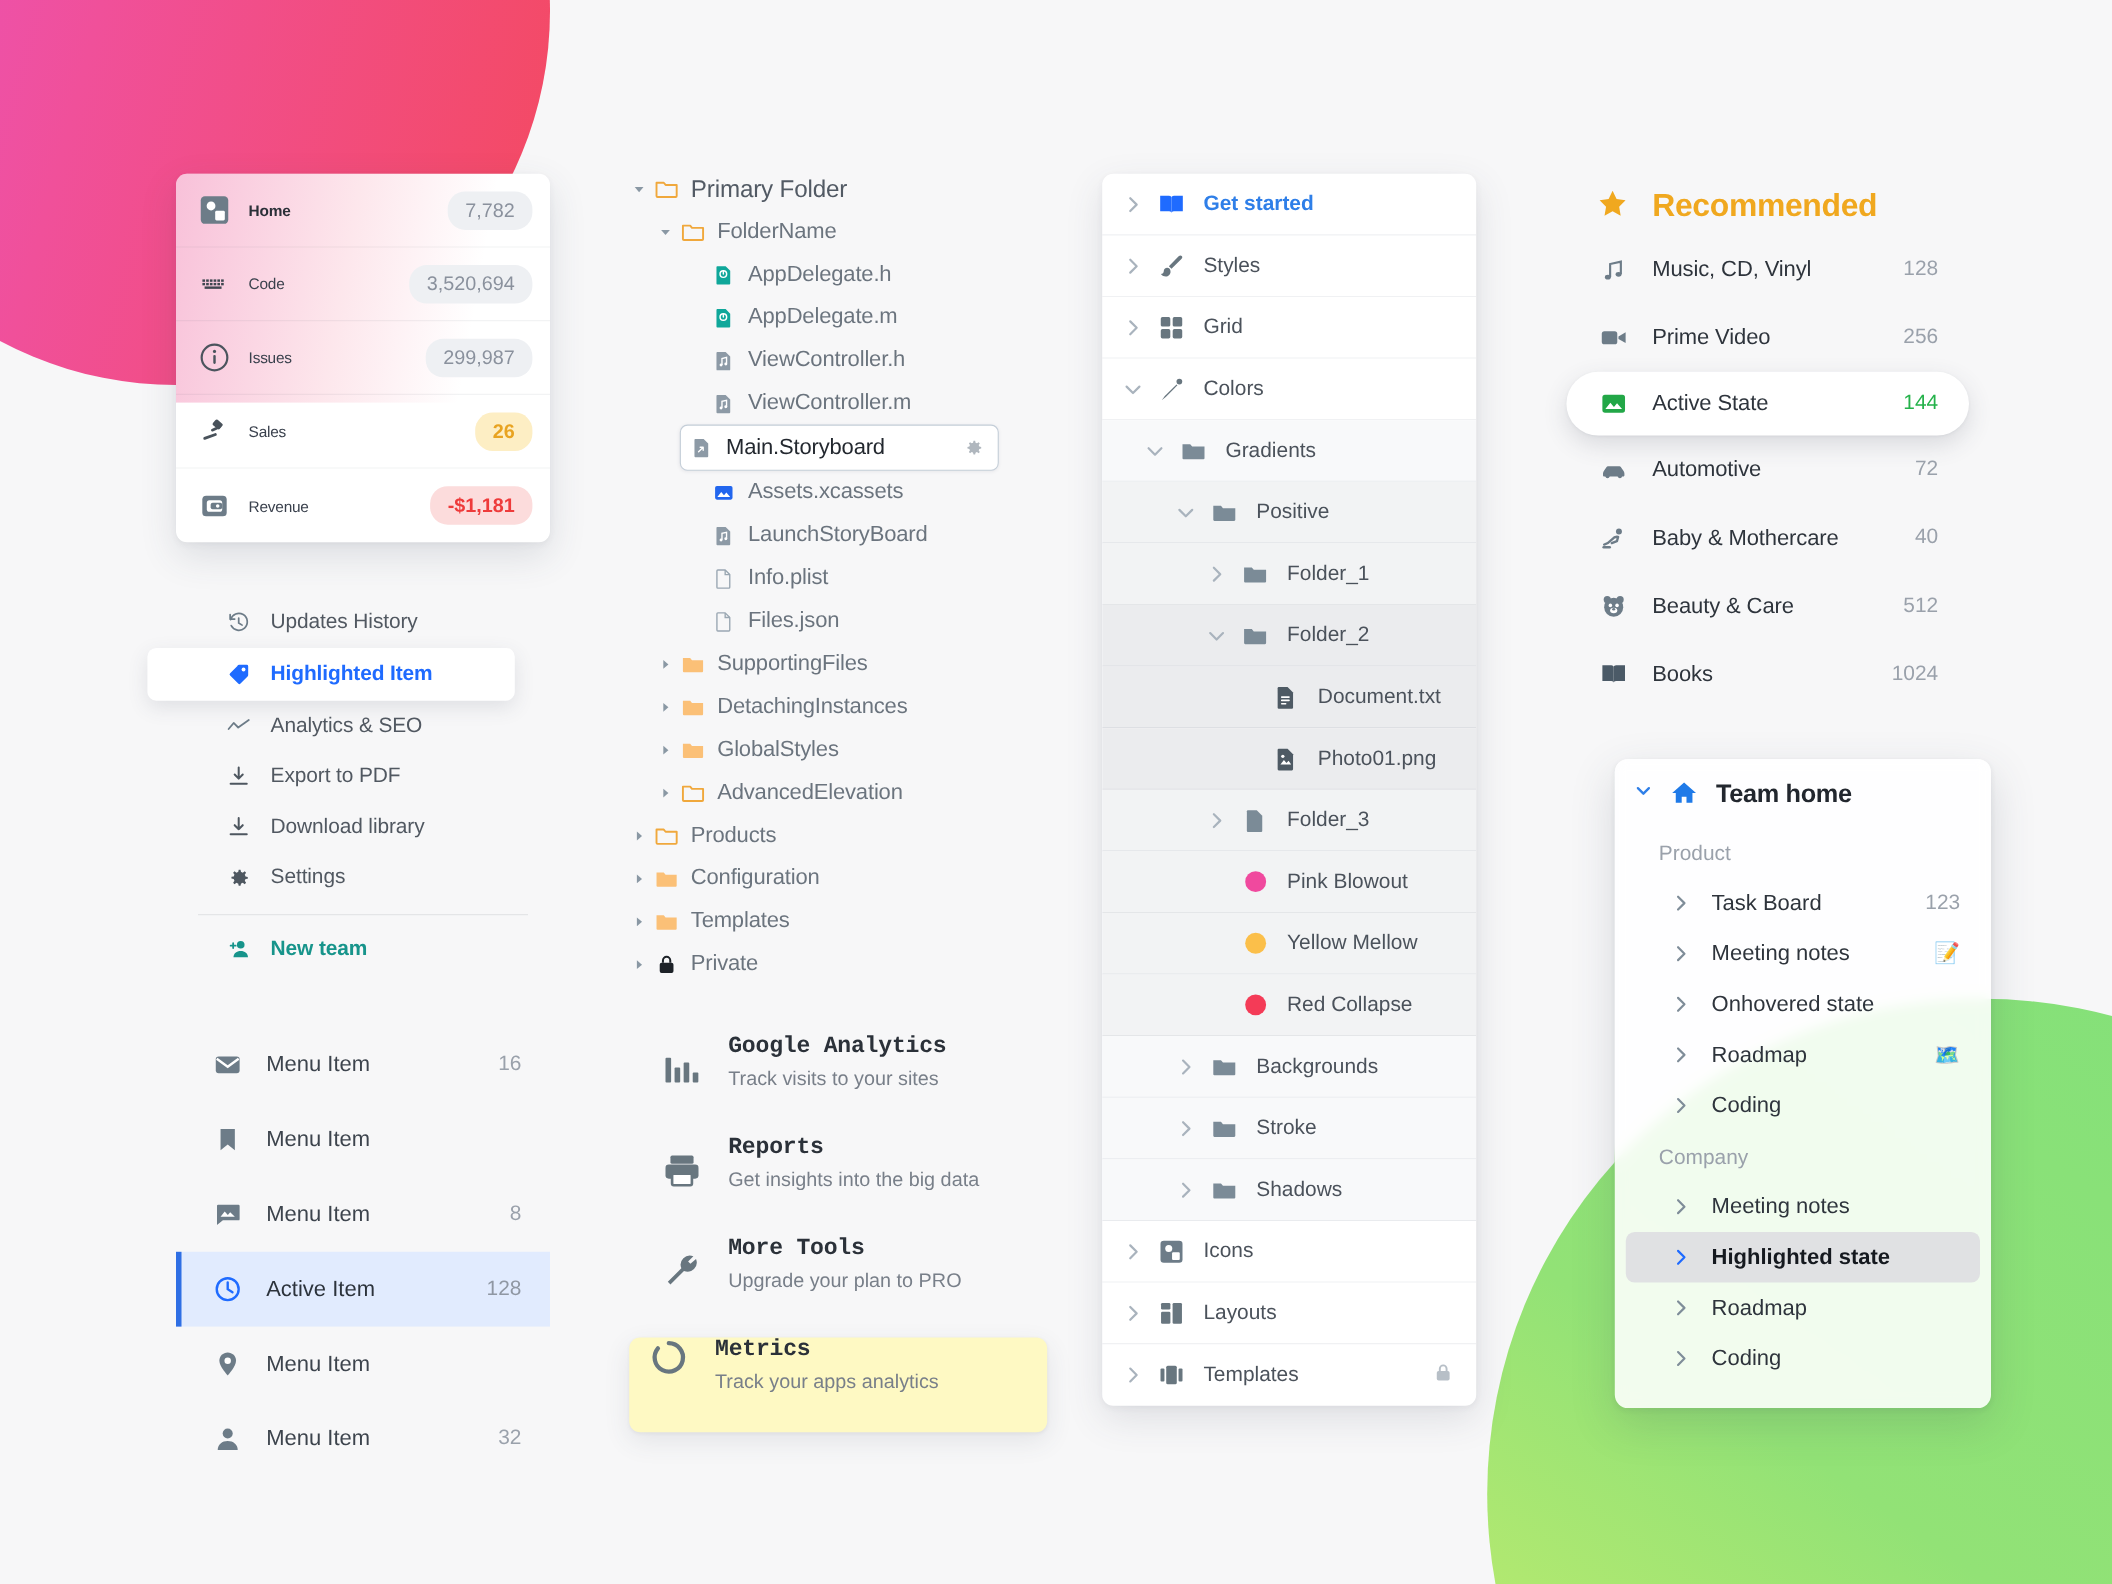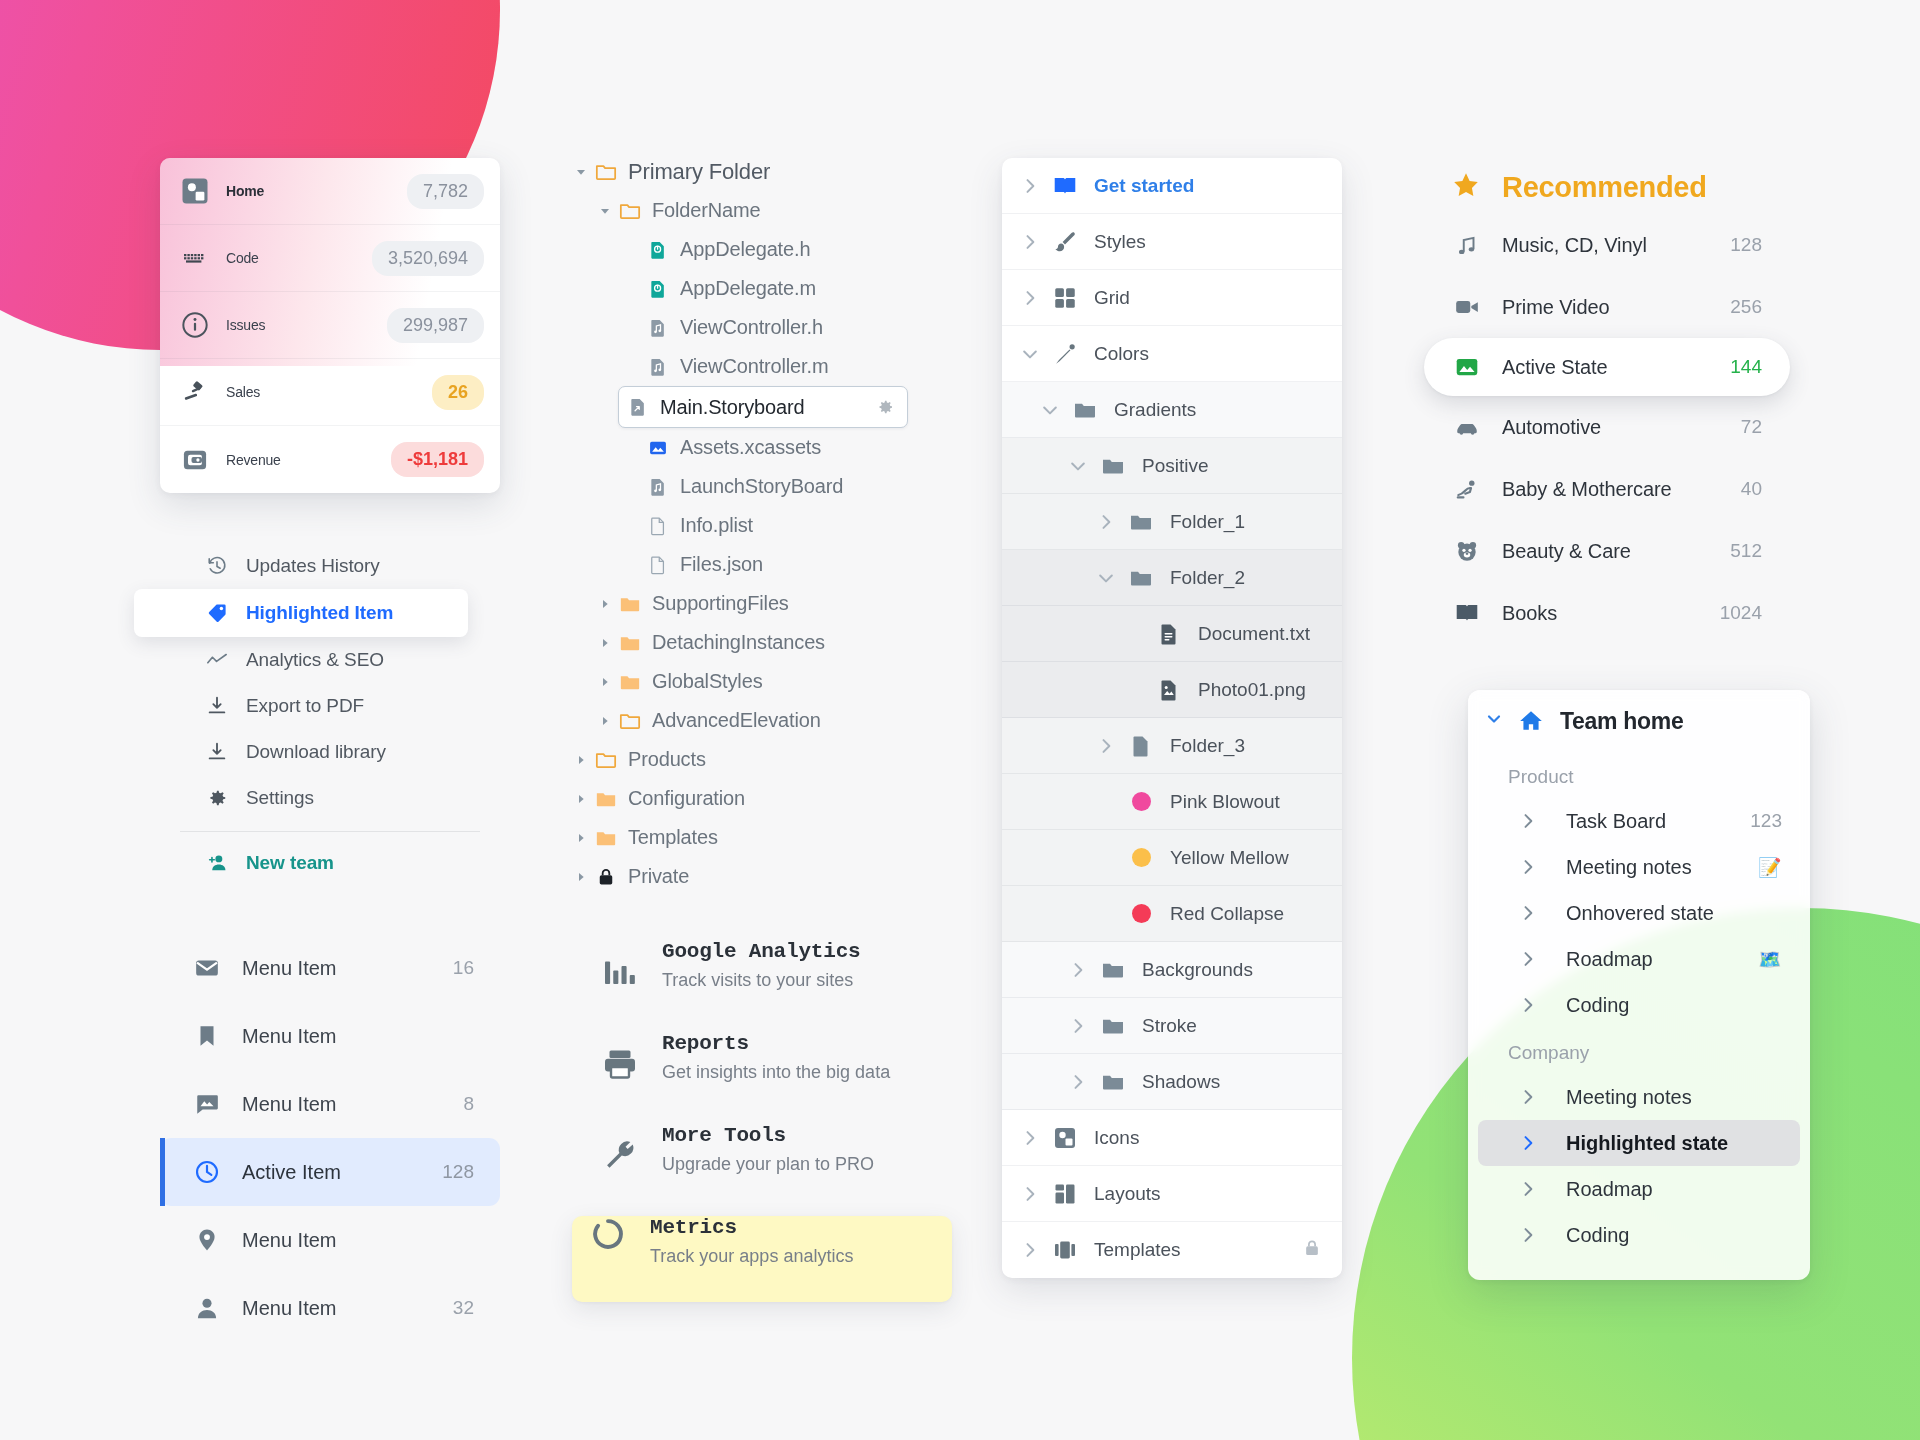--- a/index.html
+++ b/index.html
@@ -84,21 +84,21 @@
 
   
   .menu2 { margin-top: 48px; position: relative; }
   .m2row {
     display: flex; align-items: center; height: 68px;
     padding: 0 26px 0 34px; position: relative;
   }
   .m2row .mi { width: 26px; flex:0 0 26px; margin-right: 22px; display:flex; align-items:center; justify-content:center;}
   .m2row .mt { font-size: 20px; color: #3d444d; flex:1; }
   .m2row .mc { font-size: 19px; color: #9aa1ab; }
-  .m2row.active { background: #e1ebfe; border-radius: 11px; }
+  .m2row.active { background: #e1ebfe; }
   .m2row.active::before { content:""; position:absolute; left:0; top:0; bottom:0; width:5px; background:#2f6fe4; }
   .m2row.active .mt { color: #2c333c; }
   .m2row.active .mc { color: #8f97a3; }
 
   
   .col2 { position: absolute; left: 572px; top: 152px; width: 380px; }
   .tnode { display: flex; align-items: center; height: 39px; position: relative; }
   .tnode .caret { width: 18px; flex: 0 0 18px; display:flex; align-items:center; justify-content:center; margin-right: 5px;}
   .tnode .ticon { width: 22px; flex: 0 0 22px; display:flex; align-items:center; justify-content:center; margin-right: 11px;}
   .tnode .tlabel { font-size: 20px; color: #6b747e; letter-spacing: -0.15px; white-space: nowrap; }
@@ -167,21 +167,21 @@
     background: rgba(255,255,255,0.88);
     backdrop-filter: blur(6px);
     border-radius: 12px;
     box-shadow: 0 14px 40px rgba(60,70,90,0.17), 0 2px 6px rgba(60,70,90,0.07);
     padding: 0 0 22px 0;
     overflow: hidden;
   }
   .team-head { display:flex; align-items:center; height: 62px; padding-left: 16px; }
   .team-head .ttl { font-size: 23px; font-weight:700; color:#22272e; margin-left: 16px; letter-spacing:-0.3px;}
   .team-sec { font-size: 19px; color:#9aa1ab; padding: 14px 0 10px 40px; }
-  .trow { display:flex; align-items:center; height: 46px; padding: 0 18px 0 40px; position:relative; border-radius:8px; margin: 0 10px; gap: 10px; }
+  .trow { display:flex; align-items:center; height: 46px; padding: 0 18px 0 40px; position:relative; border-radius:8px; margin: 0 10px; }
   .trow .car { width: 20px; flex:0 0 20px; display:flex; align-items:center; justify-content:center; margin-right: 18px; }
   .trow .lb { font-size: 20px; color:#2e343c; flex:1; }
   .trow .rt { font-size: 19px; color:#9aa1ab; }
   .trow .emo { font-size: 19px; }
   .trow.hl { background: #e0e1e3; }
   .trow.hl .lb { font-weight: 700; color:#15191f; }
 </style>
 </head>
 <body>
 

